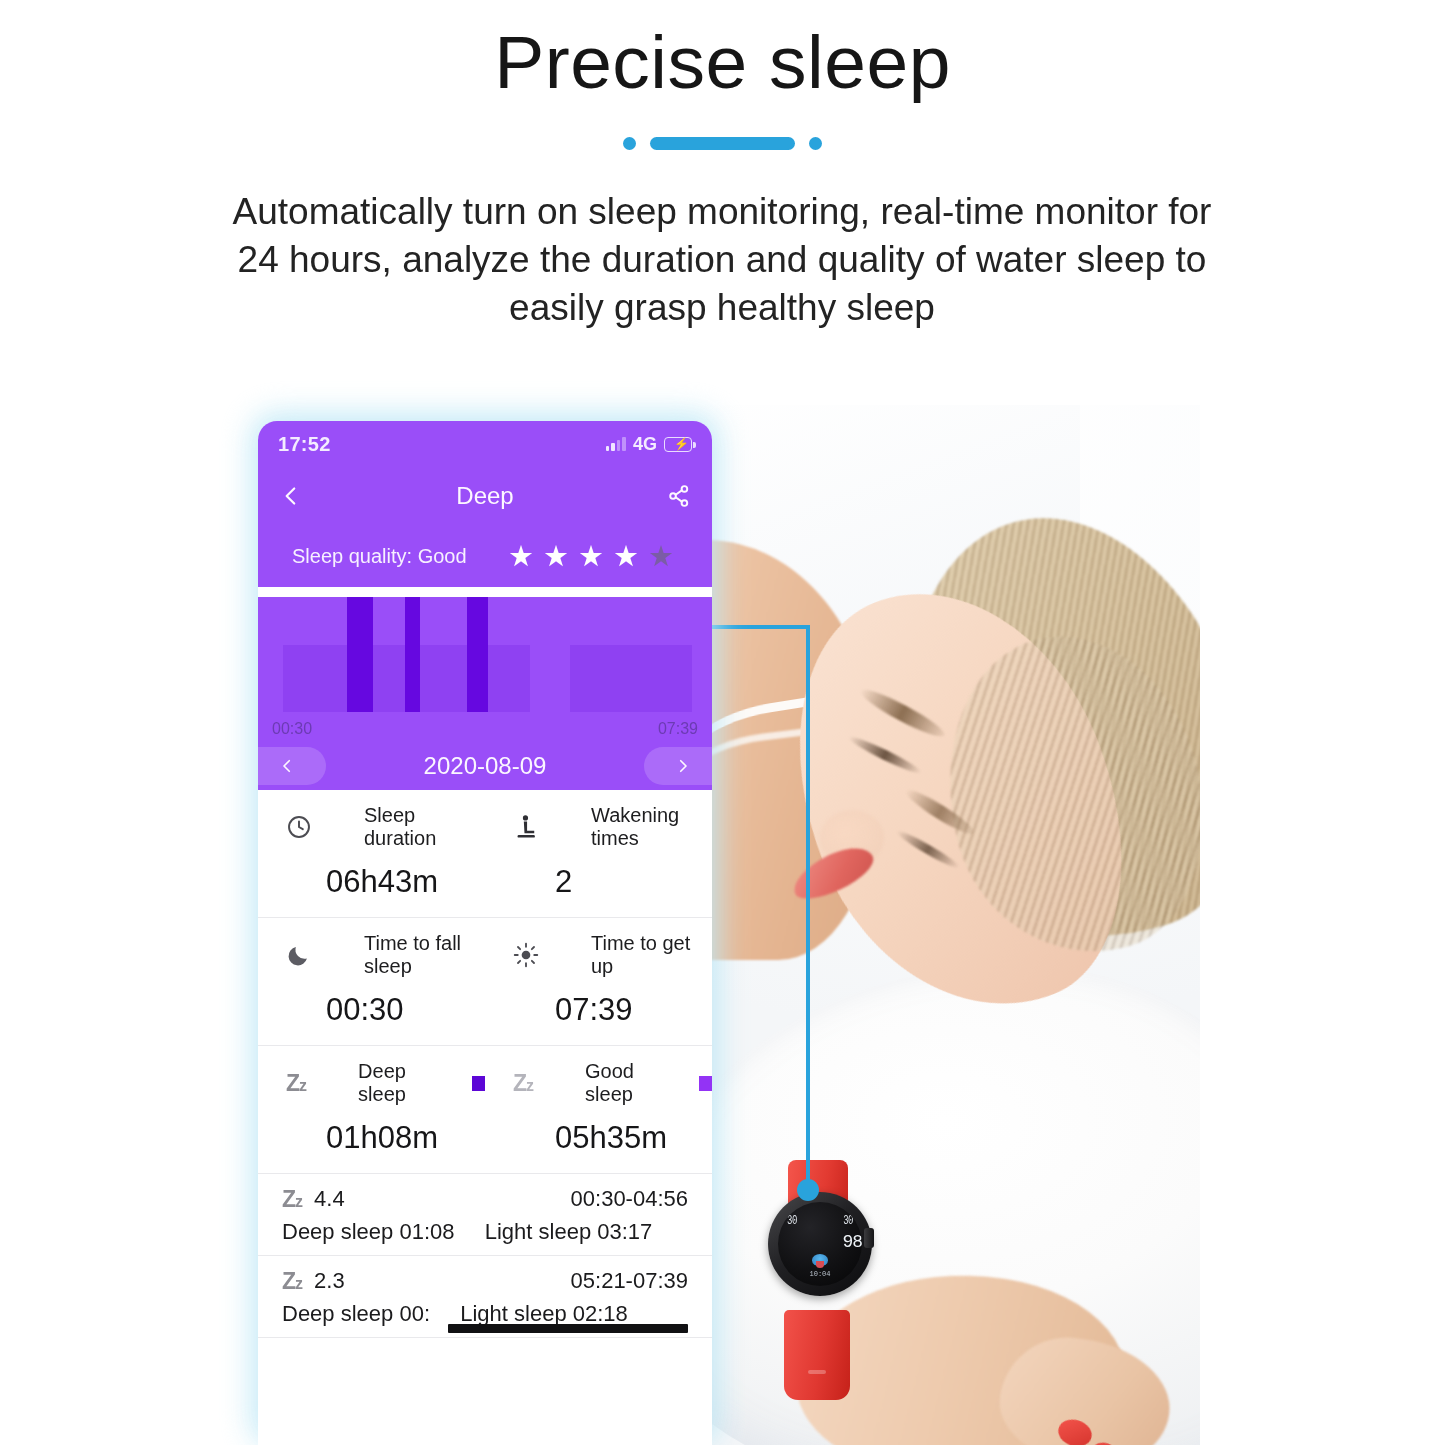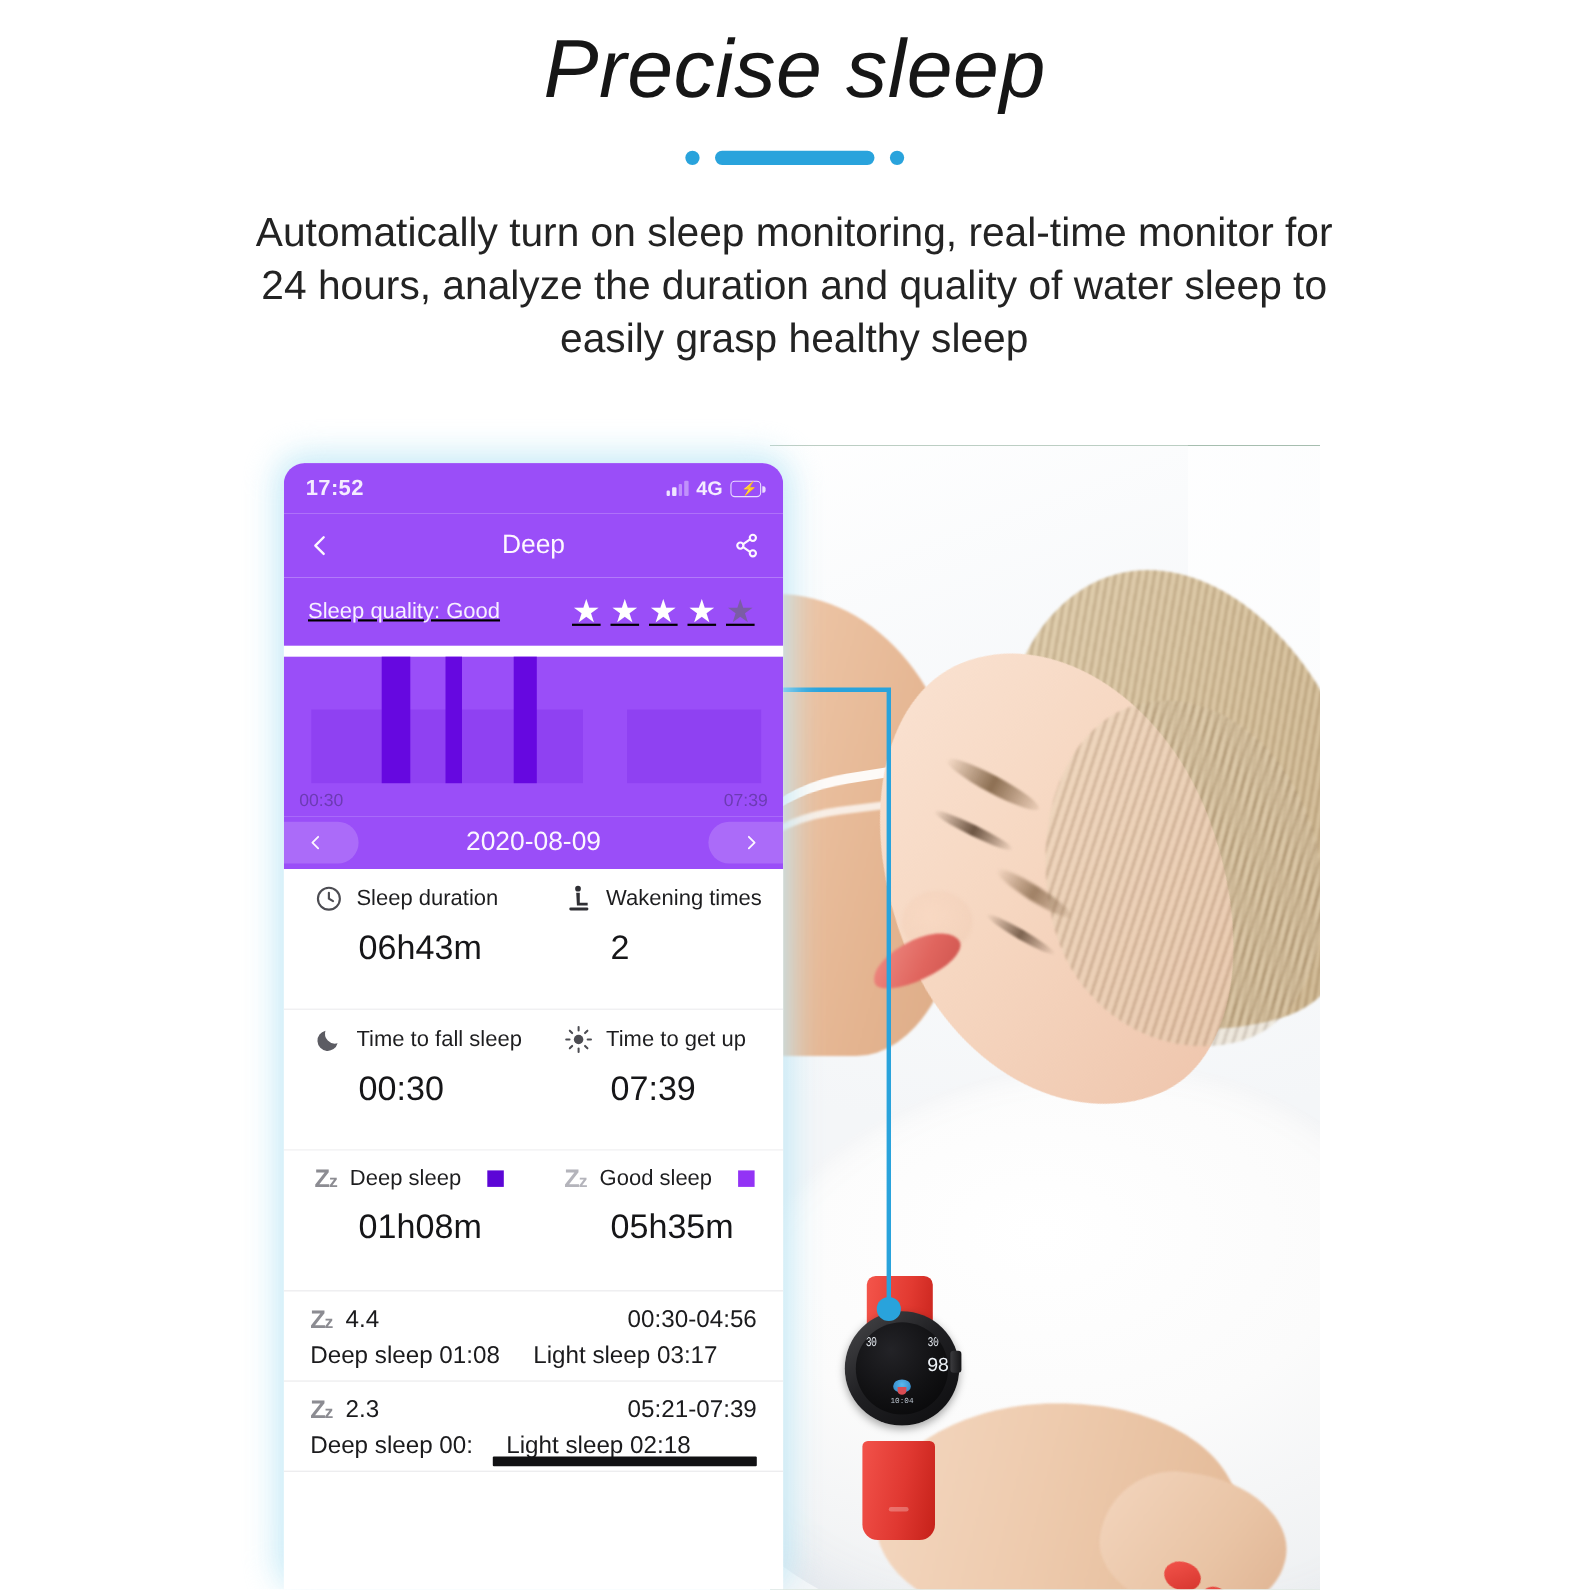--- a/index.html
+++ b/index.html
@@ -24,21 +24,20 @@
     left: 0; top: 22px;
     width: 1445px;
     text-align: center;
   }
   #headline .title {
     font-size: 75px;
     font-weight: 400;
     color: #161616;
     letter-spacing: 0.5px;
     line-height: 1.08;
-    font-style: italic;
   }
 
   #divider {
     position: absolute;
     left: 0; top: 130px;
     width: 1445px;
     height: 26px;
     display: flex;
     align-items: center;
     justify-content: center;
@@ -418,22 +417,21 @@
   #appbar .title {
     position: absolute; left: 0; right: 0;
     text-align: center;
     font-size: 24px; color: #fdf7ff;
   }
   #appbar .shareIcon { margin-left: auto; width: 26px; height: 26px; }
 
   #qualityRow {
     height: 62px;
     display: flex; align-items: center;
-    padding: 0 22px;
-    text-decoration: underline;
+    padding: 0 34px;
   }
   #qualityRow .qlabel { font-size: 20px; color: #f7f0ff; }
   #qualityRow .stars { margin-left: auto; display: flex; gap: 9px; padding-right: 4px; }
   .star { font-size: 29px; line-height: 29px; color: #ffffff; }
   .star.dim { color: #7b5ca6; }
 
   
   #chart {
     position: relative;
     height: 145px;
@@ -488,21 +486,21 @@
   }
   .statCard .heads {
     display: flex;
   }
   .statCard .cell {
     flex: 1;
     display: flex; align-items: center;
     gap: 12px;
     padding-left: 28px;
   }
-  .statCard .cell .lbl { font-size: 20px; color: #1d1d1f; }
+  .statCard .cell .lbl { font-size: 20px; color: #1d1d1f; margin-left: 40px; }
   .statCard .vals { display: flex; margin-top: 14px; }
   .statCard .vals .v {
     flex: 1; padding-left: 68px;
     font-size: 31px; color: #161618;
   }
   .statCard .vals .v.c2 { padding-left: 72px; }
   .ico { width: 26px; height: 26px; flex: 0 0 26px; }
   .swatch { width: 15px; height: 15px; margin-left: 12px; }
   .sw-deep { background: #5c06d6; }
   .sw-light { background: #9333f5; }

